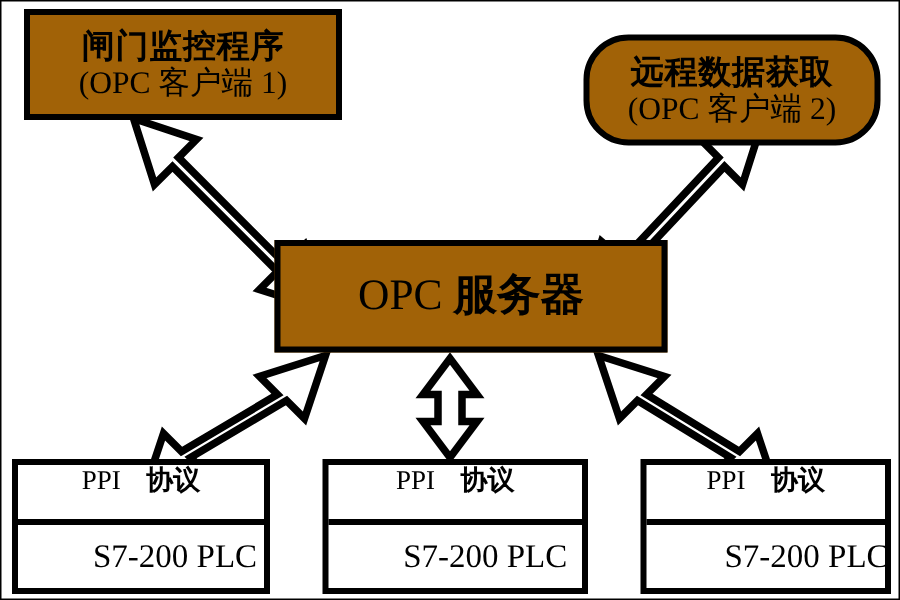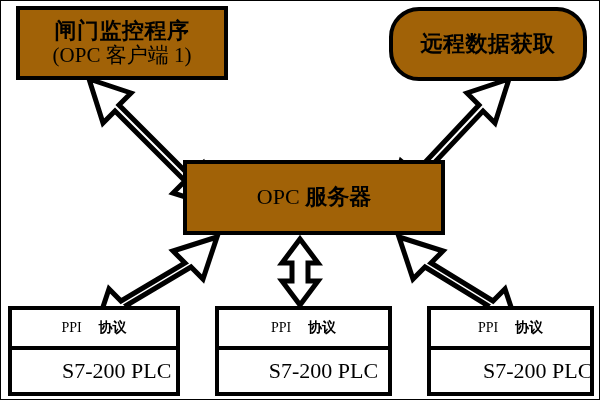--- a/index.html
+++ b/index.html
@@ -36,28 +36,28 @@
   }
   .node-line {
     text-align: center;
     color: #000000;
     line-height: 1.12;
     white-space: nowrap;
     font-family: "Liberation Serif", "DejaVu Serif", serif;
   }
   
   #client-1-box { left: 15px;  top: 5px;  width: 212px; height: 74px; }
-  #client-2-box { left: 388px; top: 6px;  width: 198px; height: 74px; border-radius: 30px; }
+  #client-2-box { left: 388px; top: 22px;  width: 198px; height: 74px; border-radius: 30px; }
   .client-title { font-size: 22px; font-weight: 700; letter-spacing: 0.5px; }
   .client-sub   { font-size: 21px; font-weight: 400; }
   .client-sub .cjk { font-weight: 400; }
 
   
   #opc-server-box { left: 182px; top: 159px; width: 262px; height: 75px; }
-  .server-title { font-size: 22px; font-weight: 400; }
+  .server-title { font-size: 29px; font-weight: 400; }
   .server-title .cjk { font-weight: 700; }
   .server-sub   { font-size: 22px; font-weight: 400; }
 
   
   .plc-box {
     position: absolute;
     box-sizing: border-box;
     background: #ffffff;
     border: 4px solid #000000;
     display: flex;
@@ -65,23 +65,23 @@
     top: 305px;
     height: 90px;
   }
   #plc-box-1 { left: 7px;   width: 172px; }
   #plc-box-2 { left: 214px; width: 177px; }
   #plc-box-3 { left: 426px; width: 167px; }
   .plc-proto {
     flex: 0 0 36px;
     border-bottom: 4px solid #000000;
     display: flex;
-    align-items: center;
+    align-items: flex-start;
     justify-content: center;
-    font-size: 14px;
+    font-size: 18px;
   }
   .plc-proto .cjk { font-weight: 700; margin-left: 17px; }
   .plc-model {
     flex: 1 1 auto;
     display: flex;
     align-items: center;
     justify-content: flex-start;
     padding-left: 10px;
     font-size: 22px;
     margin-left: 40px;
@@ -107,20 +107,21 @@
     <polygon fill="#ffffff" stroke="#000000" stroke-width="5" stroke-linejoin="miter" points="398,236 442,250 430,262 492,300 504,288 518,330 474,316 486,304 424,266 412,278"></polygon>
   </svg>
 
   <div class="node-box" id="client-1-box">
     <div class="node-line client-title">闸门监控程序</div>
     <div class="node-line client-sub"><span>(OPC </span><span class="cjk">客户端</span><span> 1)</span></div>
   </div>
 
   <div class="node-box" id="client-2-box">
     <div class="node-line client-title">远程数据获取</div>
+    <div class="node-line client-sub"><span>(OPC </span><span class="cjk">客户端</span><span> 2)</span></div>
   </div>
 
   <div class="node-box" id="opc-server-box">
     <div class="node-line server-title"><span>OPC </span><span class="cjk">服务器</span></div>
   </div>
 
   <div class="plc-box" id="plc-box-1">
     <div class="plc-proto node-line">
         <span>PPI </span>
         <span class="cjk">协议</span>

